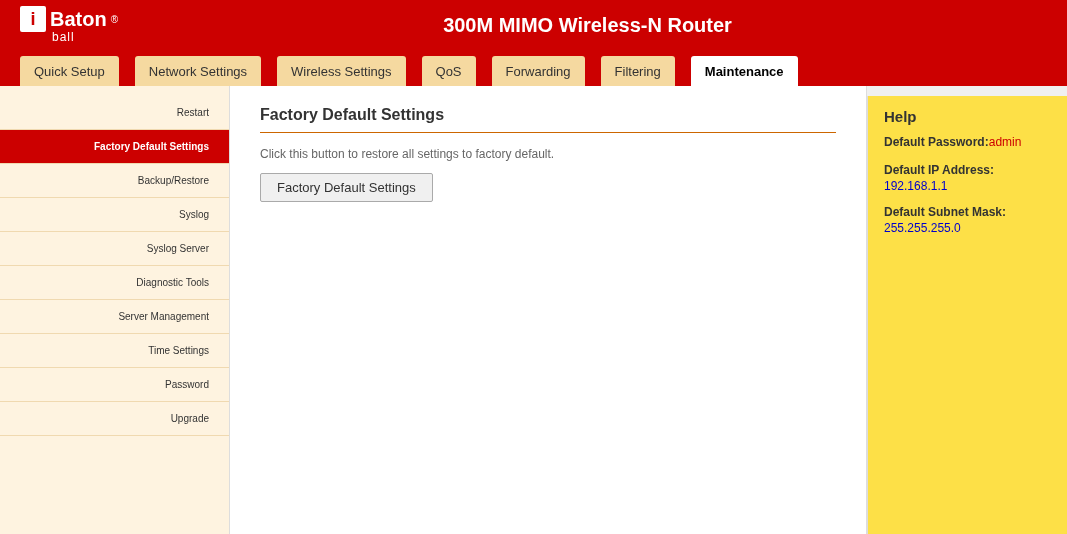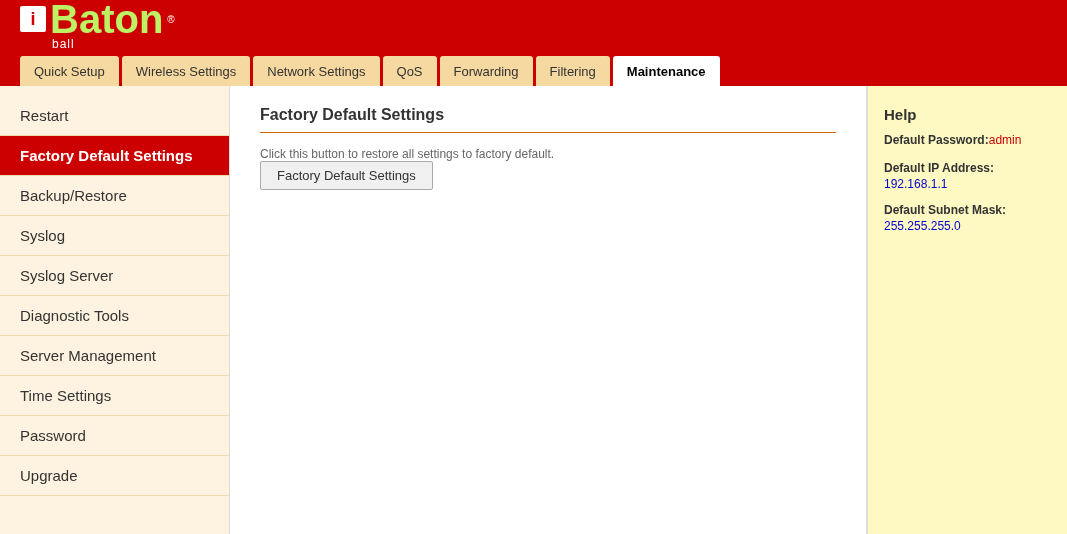--- a/index.html
+++ b/index.html
@@ -19,22 +19,22 @@
       font-weight: bold;
       font-size: 18px;
       width: 26px;
       height: 26px;
       display: flex;
       align-items: center;
       justify-content: center;
       border-radius: 2px;
     }
     .logo-text {
-      color: #bef264;
-      font-size: 40px;
+      color: #ffffff;
+      font-size: 20px;
       font-weight: bold;
       font-family: Arial, sans-serif;
       line-height: 1;
     }
     .logo-ball {
       color: #fff;
       font-size: 12px;
       margin-top: -2px;
       letter-spacing: 1px;
     }
@@ -50,21 +50,21 @@
       font-size: 20px;
       font-weight: bold;
     }
 
     
     .nav-bar {
       background: #cc0000;
       display: flex;
       align-items: flex-end;
       padding: 0 20px;
-      gap: 3px;
+      gap: 16px;
       height: 36px;
     }
     .nav-tab {
       padding: 6px 14px;
       background: #f5d9a0;
       border: none;
       cursor: pointer;
       font-size: 13px;
       font-weight: normal;
       color: #333;
@@ -91,24 +91,25 @@
     
     .sidebar {
       width: 230px;
       background: #fef3e0;
       border-right: 1px solid #ddd;
       padding-top: 10px;
     }
     .sidebar-item {
       padding: 11px 20px;
       cursor: pointer;
-      font-size: 15px;
+      font-size: 10px;
       color: #333;
       border-bottom: 1px solid #f0d9b0;
       background: #fef3e0;
+      text-align: right;
     }
     .sidebar-item.active {
       background: #cc0000;
       color: #fff;
       font-weight: bold;
     }
 
     
     .content-area {
       flex: 1;
@@ -121,37 +122,39 @@
       font-size: 16px;
       font-weight: bold;
       color: #333;
       padding-bottom: 8px;
       border-bottom: 1px solid #cc6600;
       margin-bottom: 14px;
     }
     .content-description {
       font-size: 12px;
       color: #666;
+      margin-bottom: 12px;
     }
     .factory-default-btn {
       background: #f0f0f0;
       border: 1px solid #aaa;
       padding: 6px 16px;
       cursor: pointer;
       font-size: 13px;
       color: #333;
       border-radius: 2px;
     }
 
     
     .help-panel {
       width: 200px;
-      background: #fef9c3;
-      padding: 20px 16px;
+      background: #fde047;
+      padding: 12px 16px;
       border-left: 1px solid #ddd;
+      margin-top: 10px;
     }
     .help-title {
       font-size: 15px;
       font-weight: bold;
       color: #333;
       margin-bottom: 10px;
     }
     .help-text {
       font-size: 12px;
       color: #666;
@@ -199,26 +202,27 @@
   <div class="logo-group">
     <div class="logo-top">
       <div class="logo-i-box">
         <span>i</span>
       </div>
       <span class="logo-text">Baton</span>
         <span class="logo-registered">®</span>
     </div>
     <span class="logo-ball" style="margin-left:32px;">ball</span>
   </div>
+  <div class="header-title">300M MIMO Wireless-N Router</div>
 </div>
 
 <div class="nav-bar">
 <button class="nav-tab">Quick Setup</button>
+    <button class="nav-tab">Network Settings</button>
     <button class="nav-tab">Wireless Settings</button>
-    <button class="nav-tab">Network Settings</button>
     <button class="nav-tab">QoS</button>
     <button class="nav-tab">Forwarding</button>
     <button class="nav-tab">Filtering</button>
     <button class="nav-tab active">Maintenance</button>
   </div>
 
 <div class="main-container">
 
   <div class="sidebar">
   <div class="sidebar-item">Restart</div>

